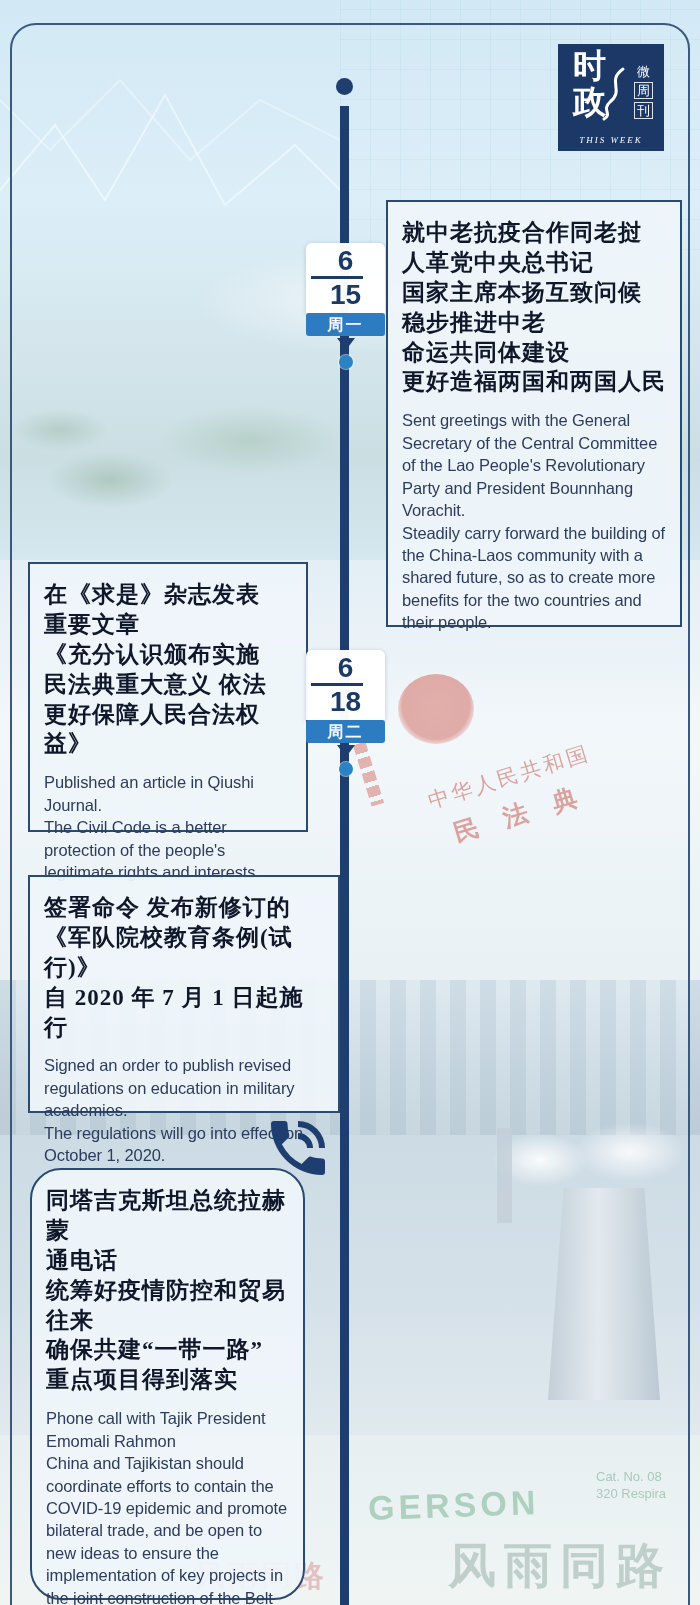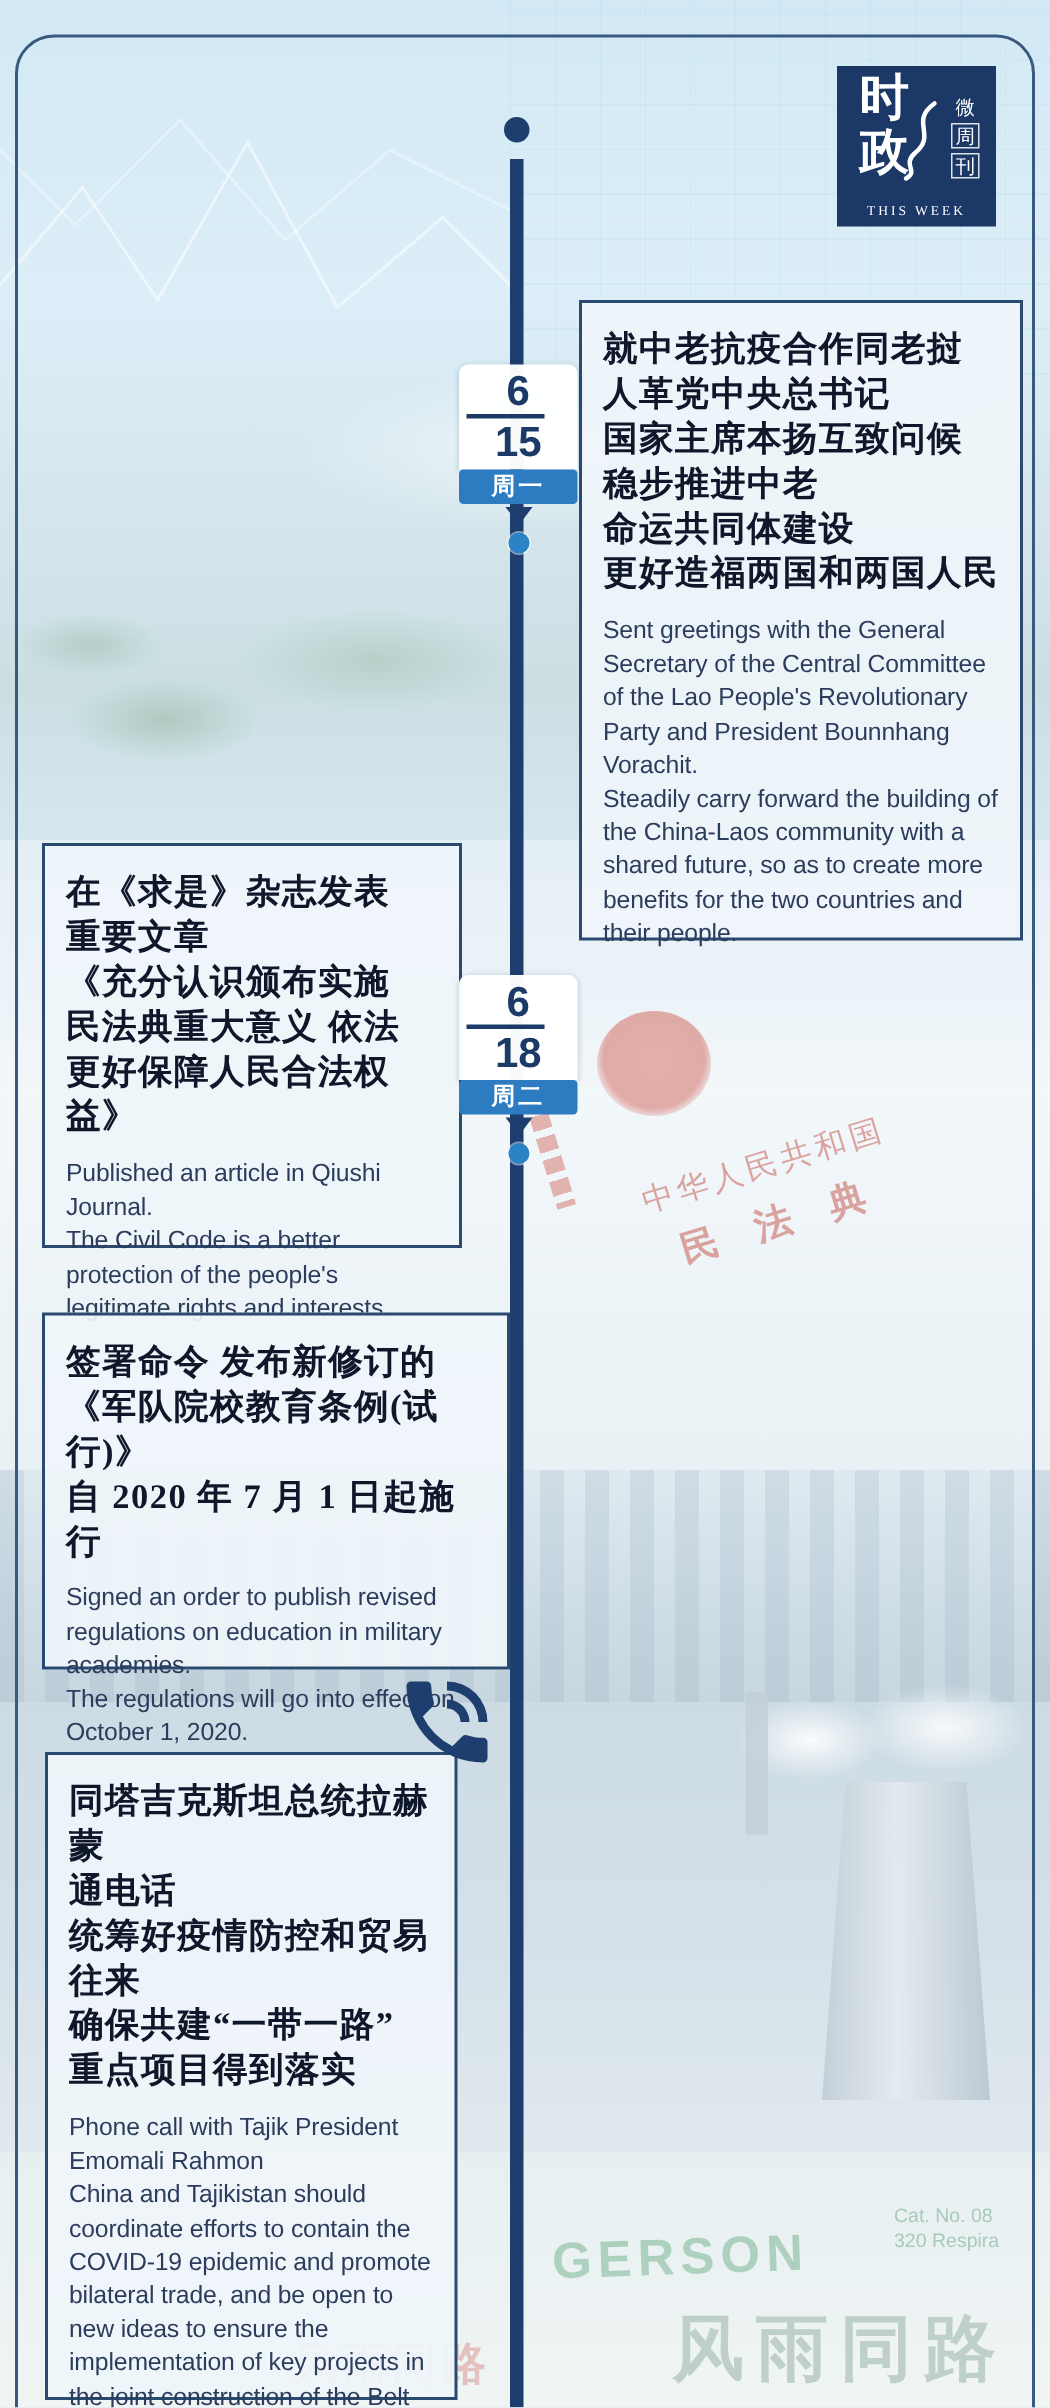--- a/index.html
+++ b/index.html
@@ -68,21 +68,21 @@
   .logo{position:absolute;left:558px;top:44px;width:106px;height:107px;
     background:#1b3866;z-index:9;}
   .logo-main{position:absolute;left:12px;top:4px;width:36px;font-size:33px;line-height:36px;
     color:#fff;font-weight:bold;font-family:"Liberation Serif","DejaVu Serif",serif;text-align:right;}
   .logo-swoosh{position:absolute;left:40px;top:22px;}
   .logo-sub{position:absolute;right:11px;top:20px;display:flex;flex-direction:column;
     gap:3px;align-items:center;color:#fff;}
   .logo-sub .ch{font-size:13px;line-height:15px;}
   .logo-sub .boxed{border:1px solid rgba(255,255,255,.85);padding:0 2px;}
   .logo-tag{position:absolute;bottom:6px;left:0;width:100%;text-align:center;color:#fff;
-    font-family:"Liberation Serif","DejaVu Serif",serif;
+    font-family:"Liberation Serif","DejaVu Serif",serif;font-style:italic;
     font-size:9px;letter-spacing:2px;}
 
   
   .tl-topdot{position:absolute;left:336px;top:78px;width:17px;height:17px;border-radius:50%;
     background:#1d3e6e;z-index:3;}
   .tl-line{position:absolute;left:340px;top:106px;width:9px;height:1499px;
     background:#1d3e6e;z-index:2;}
 
   .marker{position:absolute;left:306px;width:79px;z-index:6;}
   .m1{top:243px;} .m2{top:650px;}
@@ -97,21 +97,21 @@
     border-top:12px solid #1d3e6e;margin:2px auto 0;}
   .dot{width:14px;height:14px;border-radius:50%;background:#2a83c4;margin:5px auto 0;
     box-shadow:0 0 0 1px rgba(255,255,255,.5);}
 
   
   .card{position:absolute;background:rgba(239,245,250,.93);border:2px solid #2b4a70;
     padding:16px 14px;z-index:5;box-sizing:border-box;}
   .card-1{left:386px;top:200px;width:296px;height:427px;}
   .card-2{left:28px;top:562px;width:280px;height:270px;}
   .card-3{left:28px;top:875px;width:312px;height:238px;}
-  .card-4{left:30px;top:1168px;width:275px;height:432px;}
+  .card-4{left:30px;top:1168px;width:275px;height:432px;border-radius:31px;}
   .card-headline{font-family:"Liberation Serif","DejaVu Serif",serif;font-weight:bold;
     font-size:23px;line-height:1.3;letter-spacing:1px;color:#0f172a;white-space:pre-line;}
   .card-body{margin-top:12px;font-size:16.5px;line-height:1.36;letter-spacing:-0.1px;
     color:#2c3c5c;white-space:pre-line;}
 
   .phone-icon{position:absolute;left:262px;top:1112px;width:72px;height:72px;z-index:6;}
 </style>
 </head>
 <body>
 

